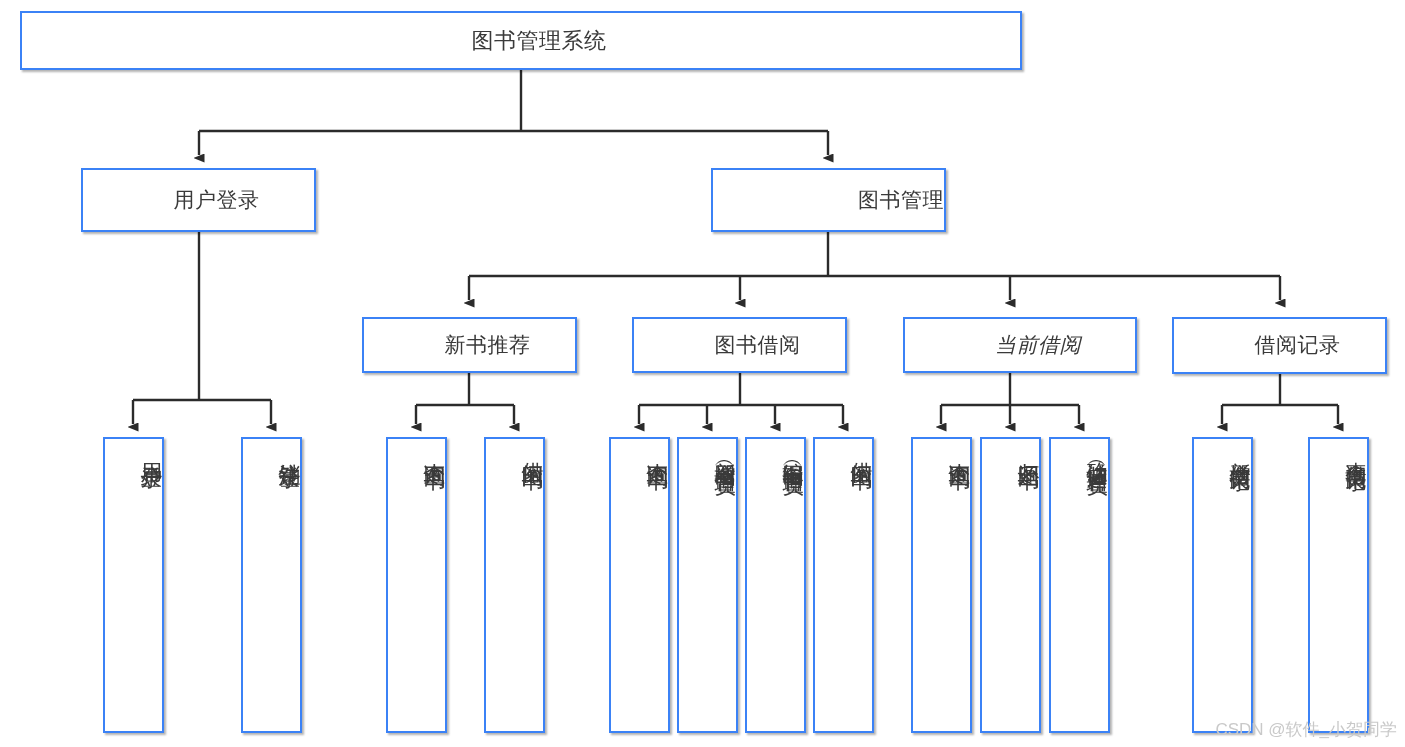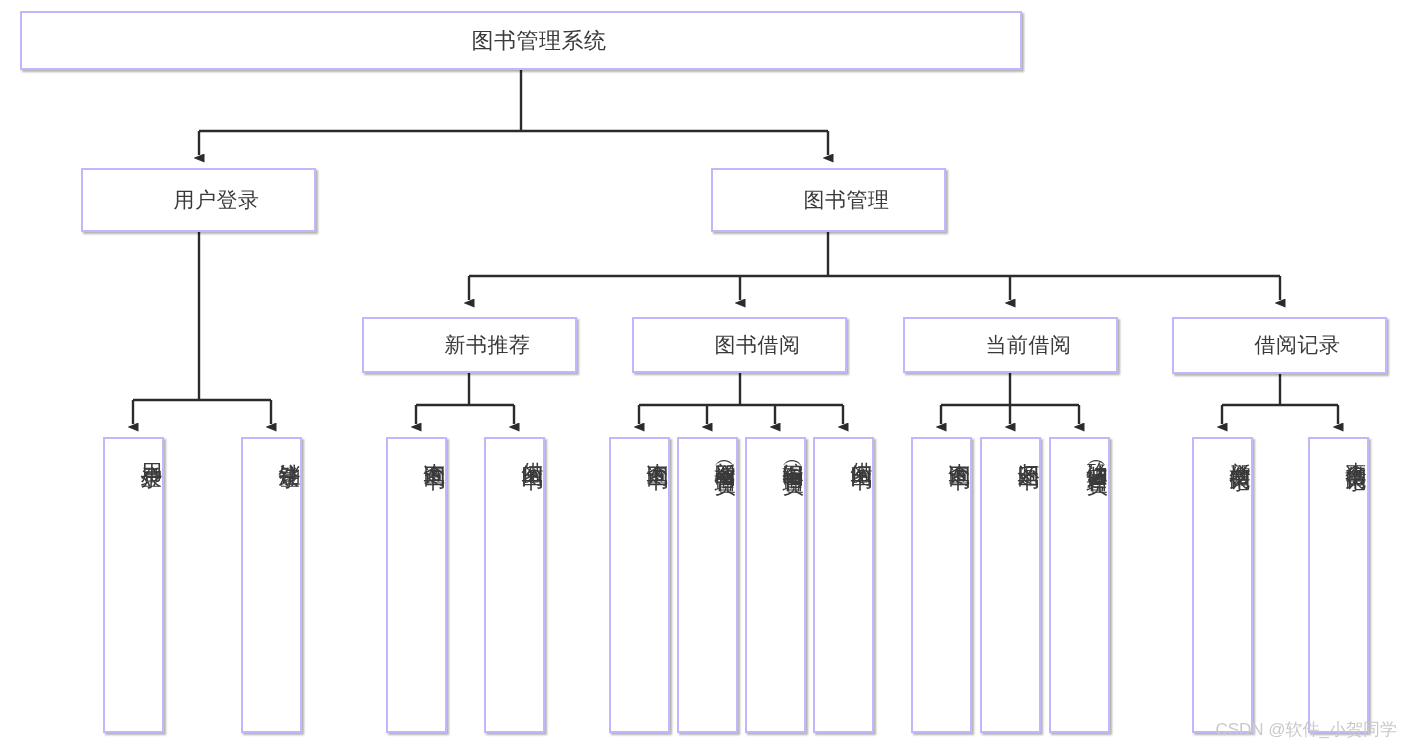--- a/index.html
+++ b/index.html
@@ -22,21 +22,21 @@
     position: absolute;
     left: 0;
     top: 0;
     width: 1405px;
     height: 747px;
   }
   .node {
     position: absolute;
     box-sizing: border-box;
     background: #ffffff;
-    border: 2px solid #c4b5fd;
+    border: 2px solid #3b82f6;
     box-shadow: 2px 2px 2px rgba(0,0,0,0.30);
     display: flex;
     align-items: center;
     justify-content: center;
     color: #3a3a3a;
     padding-left: 36px;
   }
   .node .lbl {
     display: block;
     text-align: center;
@@ -130,31 +130,31 @@
     </g>
   </svg>
 
   <div class="node h root" style="left:20px; top:11px; width:1002px; height:59px;">
     <span class="lbl">图书管理系统</span>
   </div>
 
   <div class="node h" style="left:81px; top:168px; width:235px; height:64px;">
     <span class="lbl">用户登录</span>
   </div>
-  <div class="node h" style="left:711px; top:168px; width:235px; height:64px;">
+  <div class="node h" style="left:711px; top:168px; width:235px; height:64px;justify-content:flex-end;">
     <span class="lbl">图书管理</span>
   </div>
 
   <div class="node h" style="left:362px; top:317px; width:215px; height:56px;">
     <span class="lbl">新书推荐</span>
   </div>
   <div class="node h" style="left:632px; top:317px; width:215px; height:56px;">
     <span class="lbl">图书借阅</span>
   </div>
-  <div class="node h" style="left:903px; top:317px; width:215px; height:56px;">
+  <div class="node h" style="left:903px; top:317px; width:234px; height:56px;font-style:italic;">
     <span class="lbl">当前借阅</span>
   </div>
   <div class="node h" style="left:1172px; top:317px; width:215px; height:57px;">
     <span class="lbl">借阅记录</span>
   </div>
 
   <div class="node v" style="left:103px; top:437px; width:61px; height:296px;">
     <span class="lbl">用户登录</span>
   </div>
   <div class="node v" style="left:241px; top:437px; width:61px; height:296px;">

